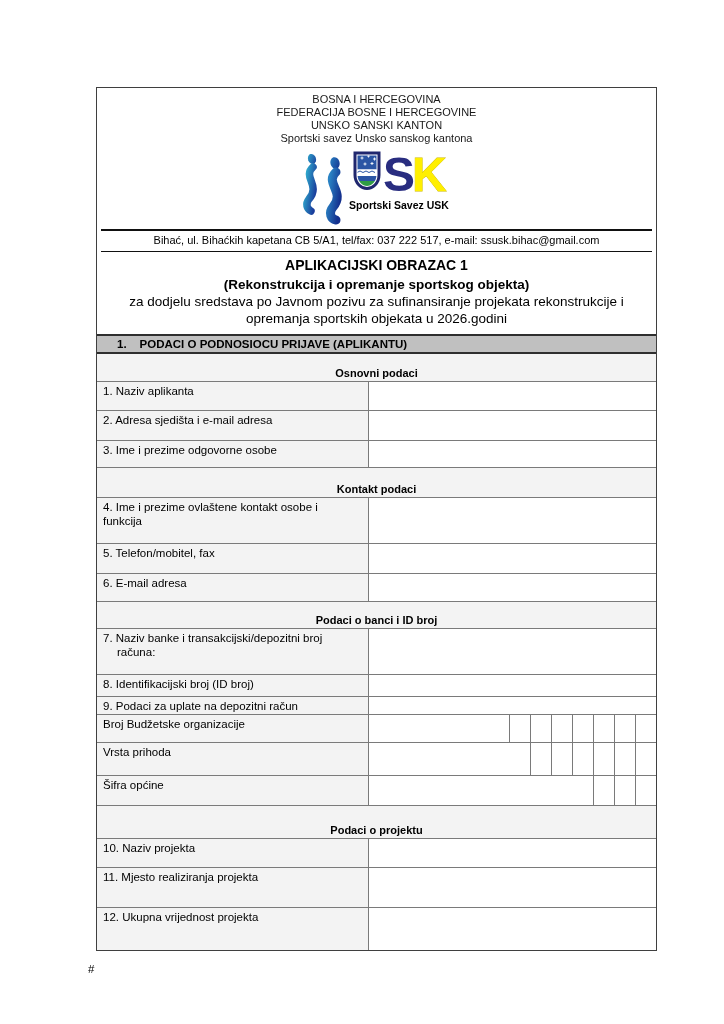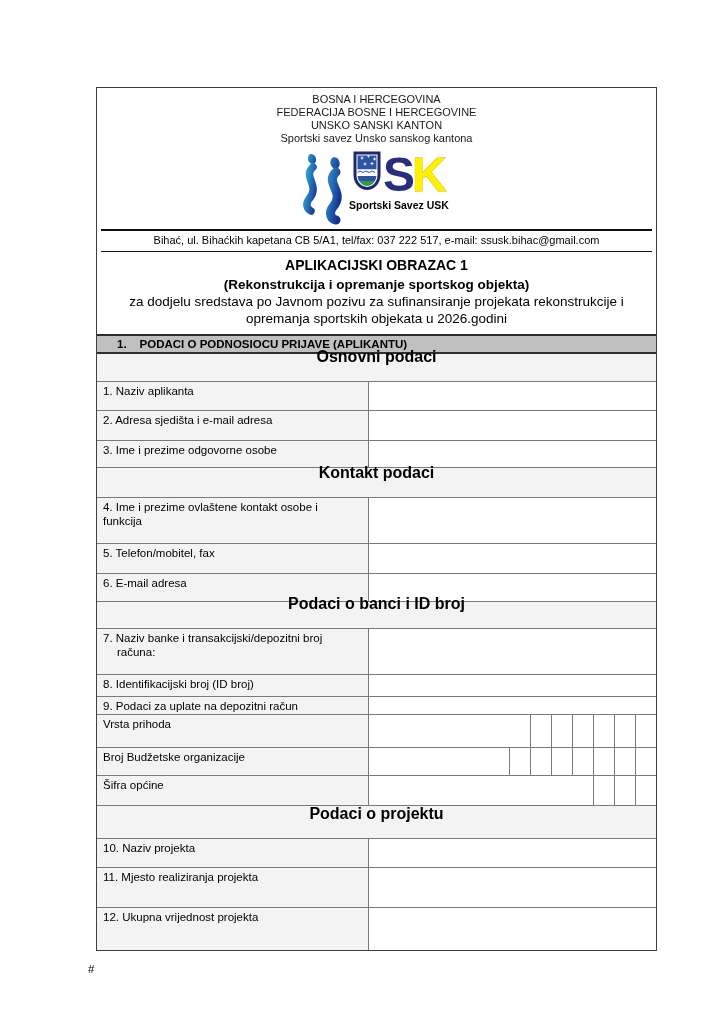--- a/index.html
+++ b/index.html
@@ -36,21 +36,21 @@
     background:#c0c0c0;
     border-top:2px solid #2e2e2e; border-bottom:2px solid #2e2e2e;
     height:20px; display:flex; align-items:center;
     font-weight:bold; font-size:11.5px; padding-left:20px;
   }
   .band-num { margin-right:13px; }
 
   .subhdr {
     background:#f3f3f3; border-bottom:1px solid #7a7a7a;
     display:flex; align-items:flex-end; justify-content:center;
-    font-weight:bold; font-size:16px; padding-bottom:15px;
+    font-weight:bold; font-size:11px; padding-bottom:2px;
   }
   .row { display:flex; border-bottom:1px solid #7a7a7a; }
   .row:last-child { border-bottom:none; }
   .lbl {
     width:272px; background:#f3f3f3; border-right:1px solid #7a7a7a;
     display:flex; align-items:flex-start;
     padding:2px 30px 3px 6px; font-size:11.5px; line-height:14px;
   }
   .hang .lbl span { padding-left:14px; text-indent:-14px; display:block; }
   .val { flex:1; background:#fff; }
@@ -194,47 +194,47 @@
         </div>
       <div class="val"></div>
     </div>
     <div class="row" style="height:18px">
       <div class="lbl">
           <span>9. Podaci za uplate na depozitni račun</span>
         </div>
       <div class="val"></div>
     </div>
 
-    <div class="row" style="height:33px">
-      <div class="lbl">
-          <span>Vrsta prihoda</span>
+    <div class="row" style="height:28px">
+      <div class="lbl">
+          <span>Broj Budžetske organizacije</span>
         </div>
       <div class="val boxes">
         <div class="spacer"></div>
         <div class="dbox"></div>
         <div class="dbox"></div>
         <div class="dbox"></div>
         <div class="dbox"></div>
         <div class="dbox"></div>
         <div class="dbox"></div>
-      </div>
-    </div>
-    <div class="row" style="height:28px">
-      <div class="lbl">
-          <span>Broj Budžetske organizacije</span>
+        <div class="dbox"></div>
+      </div>
+    </div>
+    <div class="row" style="height:33px">
+      <div class="lbl">
+          <span>Vrsta prihoda</span>
         </div>
       <div class="val boxes">
         <div class="spacer"></div>
         <div class="dbox"></div>
         <div class="dbox"></div>
         <div class="dbox"></div>
         <div class="dbox"></div>
         <div class="dbox"></div>
         <div class="dbox"></div>
-        <div class="dbox"></div>
       </div>
     </div>
     <div class="row" style="height:30px">
       <div class="lbl">
           <span>Šifra općine</span>
         </div>
       <div class="val boxes">
         <div class="spacer"></div>
         <div class="dbox"></div>
         <div class="dbox"></div>

